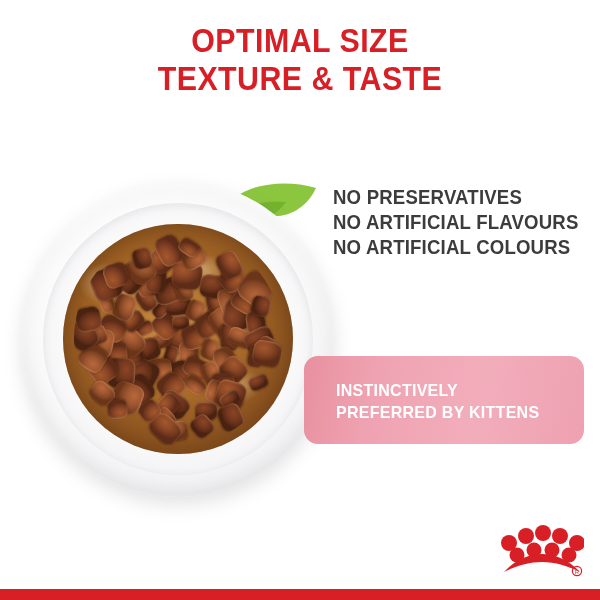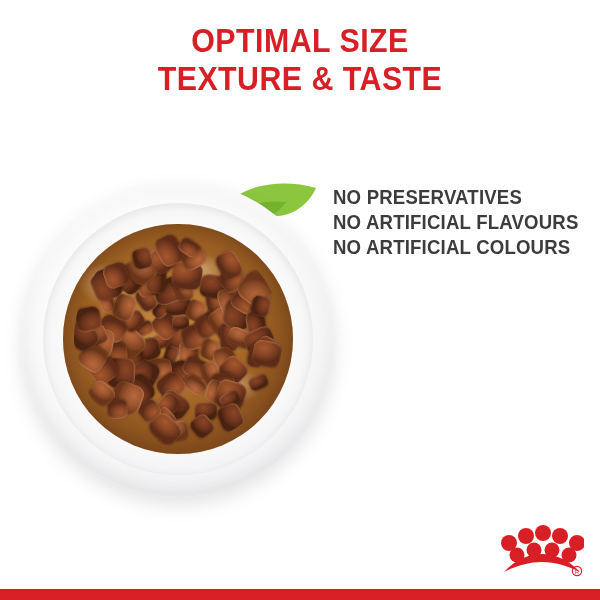--- a/index.html
+++ b/index.html
@@ -296,20 +296,26 @@
         <div class="chunk " style="left: 32.9397px; top: 168.832px; width: 20.3737px; height: 18.8597px; transform: rotate(175deg);"></div>
         <div class="chunk lt" style="left: 15.8405px; top: 151.949px; width: 23.818px; height: 20.4964px; transform: rotate(40deg);"></div>
         <div class="chunk lt" style="left: 5.32468px; top: 114.66px; width: 25.5365px; height: 24.6515px; transform: rotate(213deg);"></div>
         <div class="chunk dk" style="left: -5.40137px; top: 90.0296px; width: 29.2085px; height: 26.1733px; transform: rotate(56deg);"></div>
         <div class="chunk dk" style="left: 1.4344px; top: 76.8778px; width: 24.9703px; height: 23.639px; transform: rotate(169deg);"></div>
         <div class="chunk dk" style="left: 16.1302px; top: 38.5861px; width: 30.6531px; height: 29.1944px; transform: rotate(248deg);"></div>
         <div class="chunk " style="left: 29.8685px; top: 31.3848px; width: 24.2808px; height: 24.198px; transform: rotate(251deg);"></div>
       </div>
   </div>
 
+  <div class="pink-banner">
+    <div class="pink-banner-text">
+      <span class="pb-line">INSTINCTIVELY</span>
+      <span class="pb-line">PREFERRED BY KITTENS</span>
+    </div>
+  </div>
 
   <div class="brand-logo">
     <svg width="84" height="58" viewBox="0 0 84 58" xmlns="http://www.w3.org/2000/svg">
       <g fill="#d81f26">
 
         <circle cx="9" cy="22" r="8"></circle>
         <circle cx="26" cy="15" r="8"></circle>
         <circle cx="43" cy="12" r="8"></circle>
         <circle cx="60" cy="15" r="8"></circle>
         <circle cx="77" cy="22" r="8"></circle>

